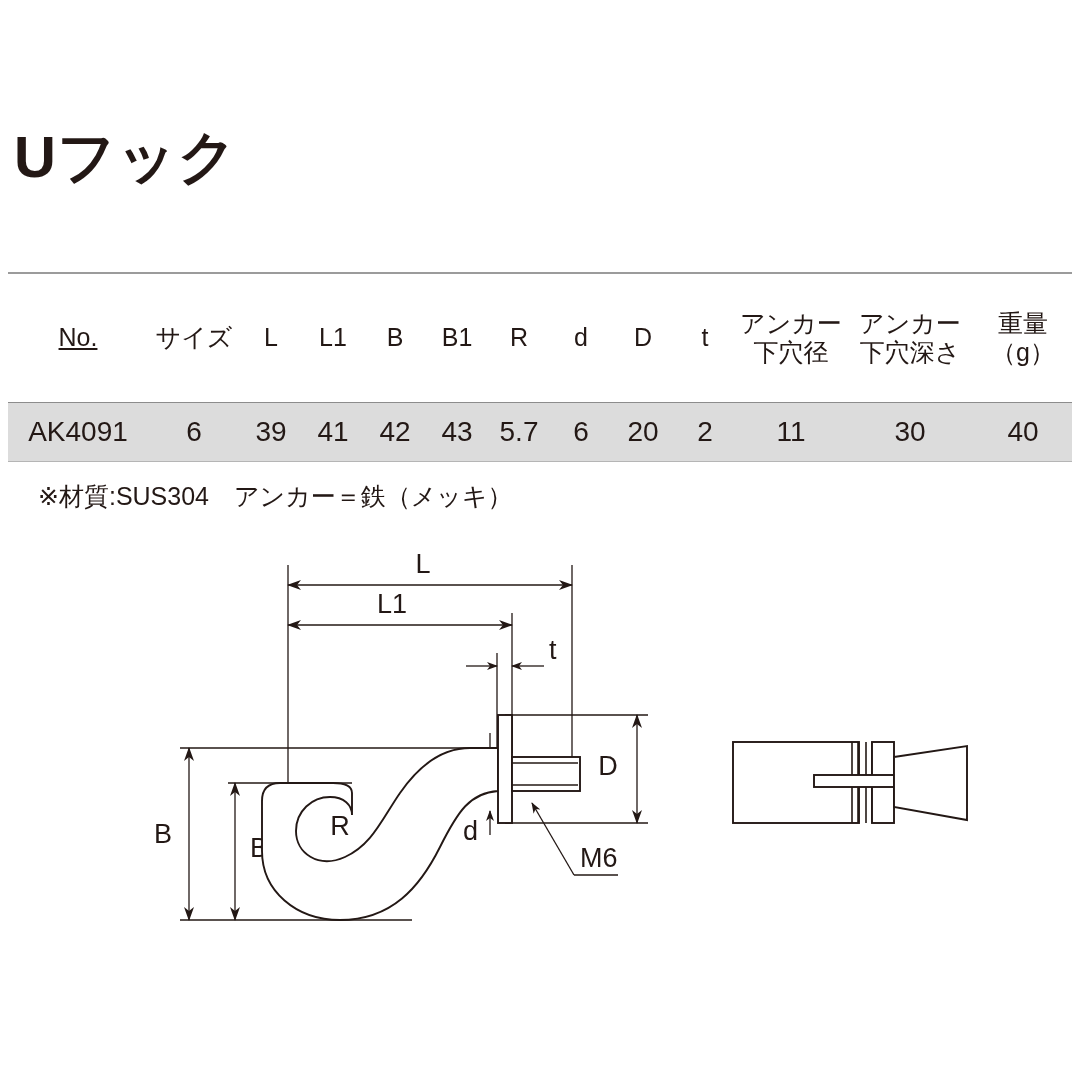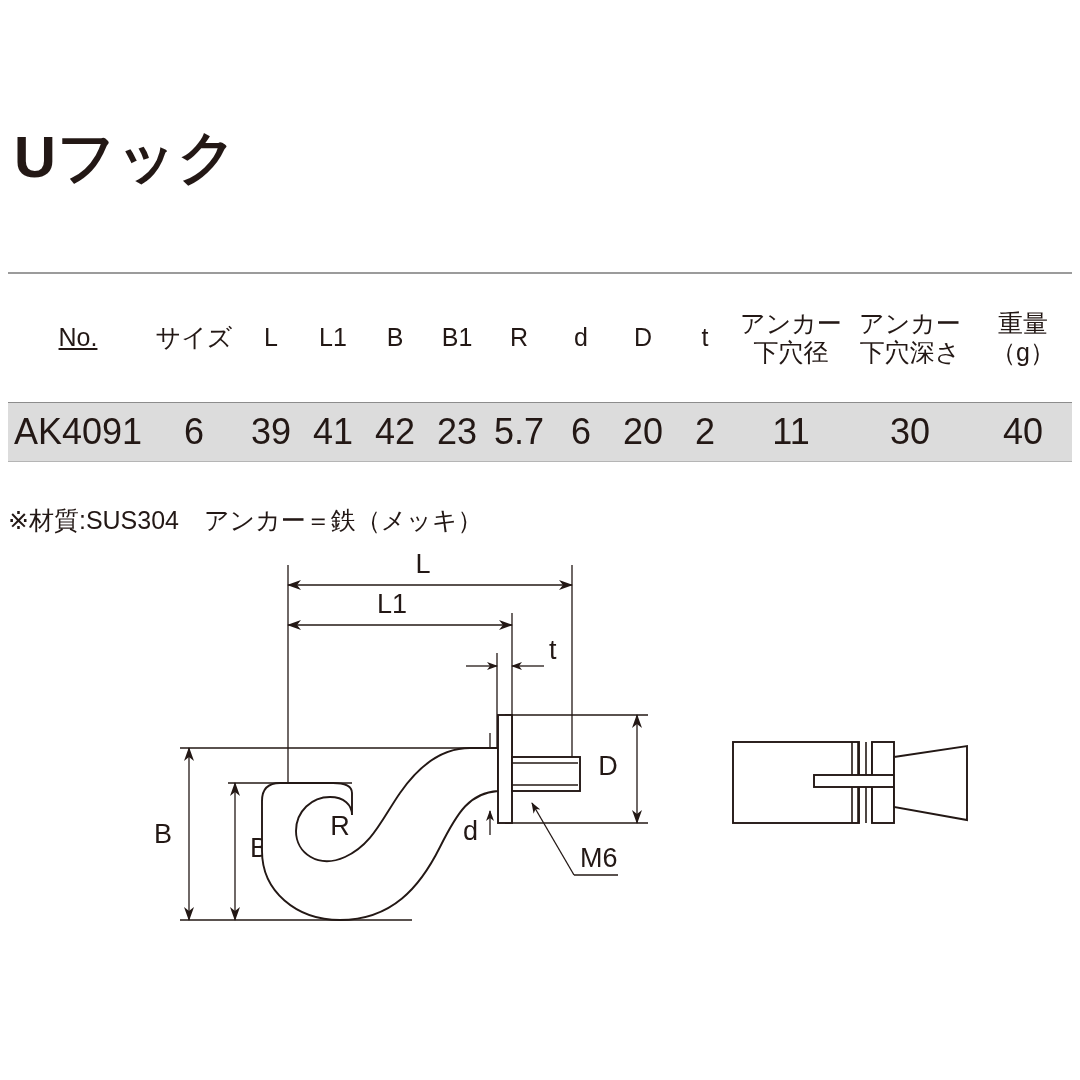--- a/index.html
+++ b/index.html
@@ -61,47 +61,46 @@
   }
   .th-l1 { display: block; }
   .th-l2 { display: block; }
   .data-row {
     background: #dcdcdc;
     border-top: 1.5px solid #8c8c8c;
     border-bottom: 1.5px solid #b5b5b5;
   }
   .data-row td {
     height: 58px;
-    font-size: 36px;
+    font-size: 28px;
   }
 
   
   .c-no    { width: 140px; text-decoration: underline; }
   .c-size  { width: 92px;  }
   .c-l     { width: 62px;  }
   .c-l1    { width: 62px;  }
   .c-b     { width: 62px;  }
   .c-b1    { width: 62px;  }
   .c-r     { width: 62px;  }
   .c-d     { width: 62px;  }
   .c-dd    { width: 62px;  }
   .c-t     { width: 62px;  }
   .c-ah    { width: 110px; }
   .c-ad    { width: 128px; }
   .c-w     { width: 98px;  }
 
   
   #material-note {
     position: absolute;
-    left: 8px;
+    left: 38px;
     top: 480px;
     font-size: 25px;
     color: #231815;
     white-space: nowrap;
-    margin-top: 24px;
   }
 
   
   #drawing {
     position: absolute;
     left: 0;
     top: 535px;
     width: 1080px;
     height: 430px;
   }
@@ -167,21 +166,21 @@
       </th>
     </tr>
   </thead>
   <tbody>
     <tr class="data-row">
       <td>AK4091</td>
       <td>6</td>
       <td>39</td>
       <td>41</td>
       <td>42</td>
-      <td>23</td>
+      <td>43</td>
       <td>5.7</td>
       <td>6</td>
       <td>20</td>
       <td>2</td>
       <td>11</td>
       <td>30</td>
       <td>40</td>
     </tr>
   </tbody>
 </table>

